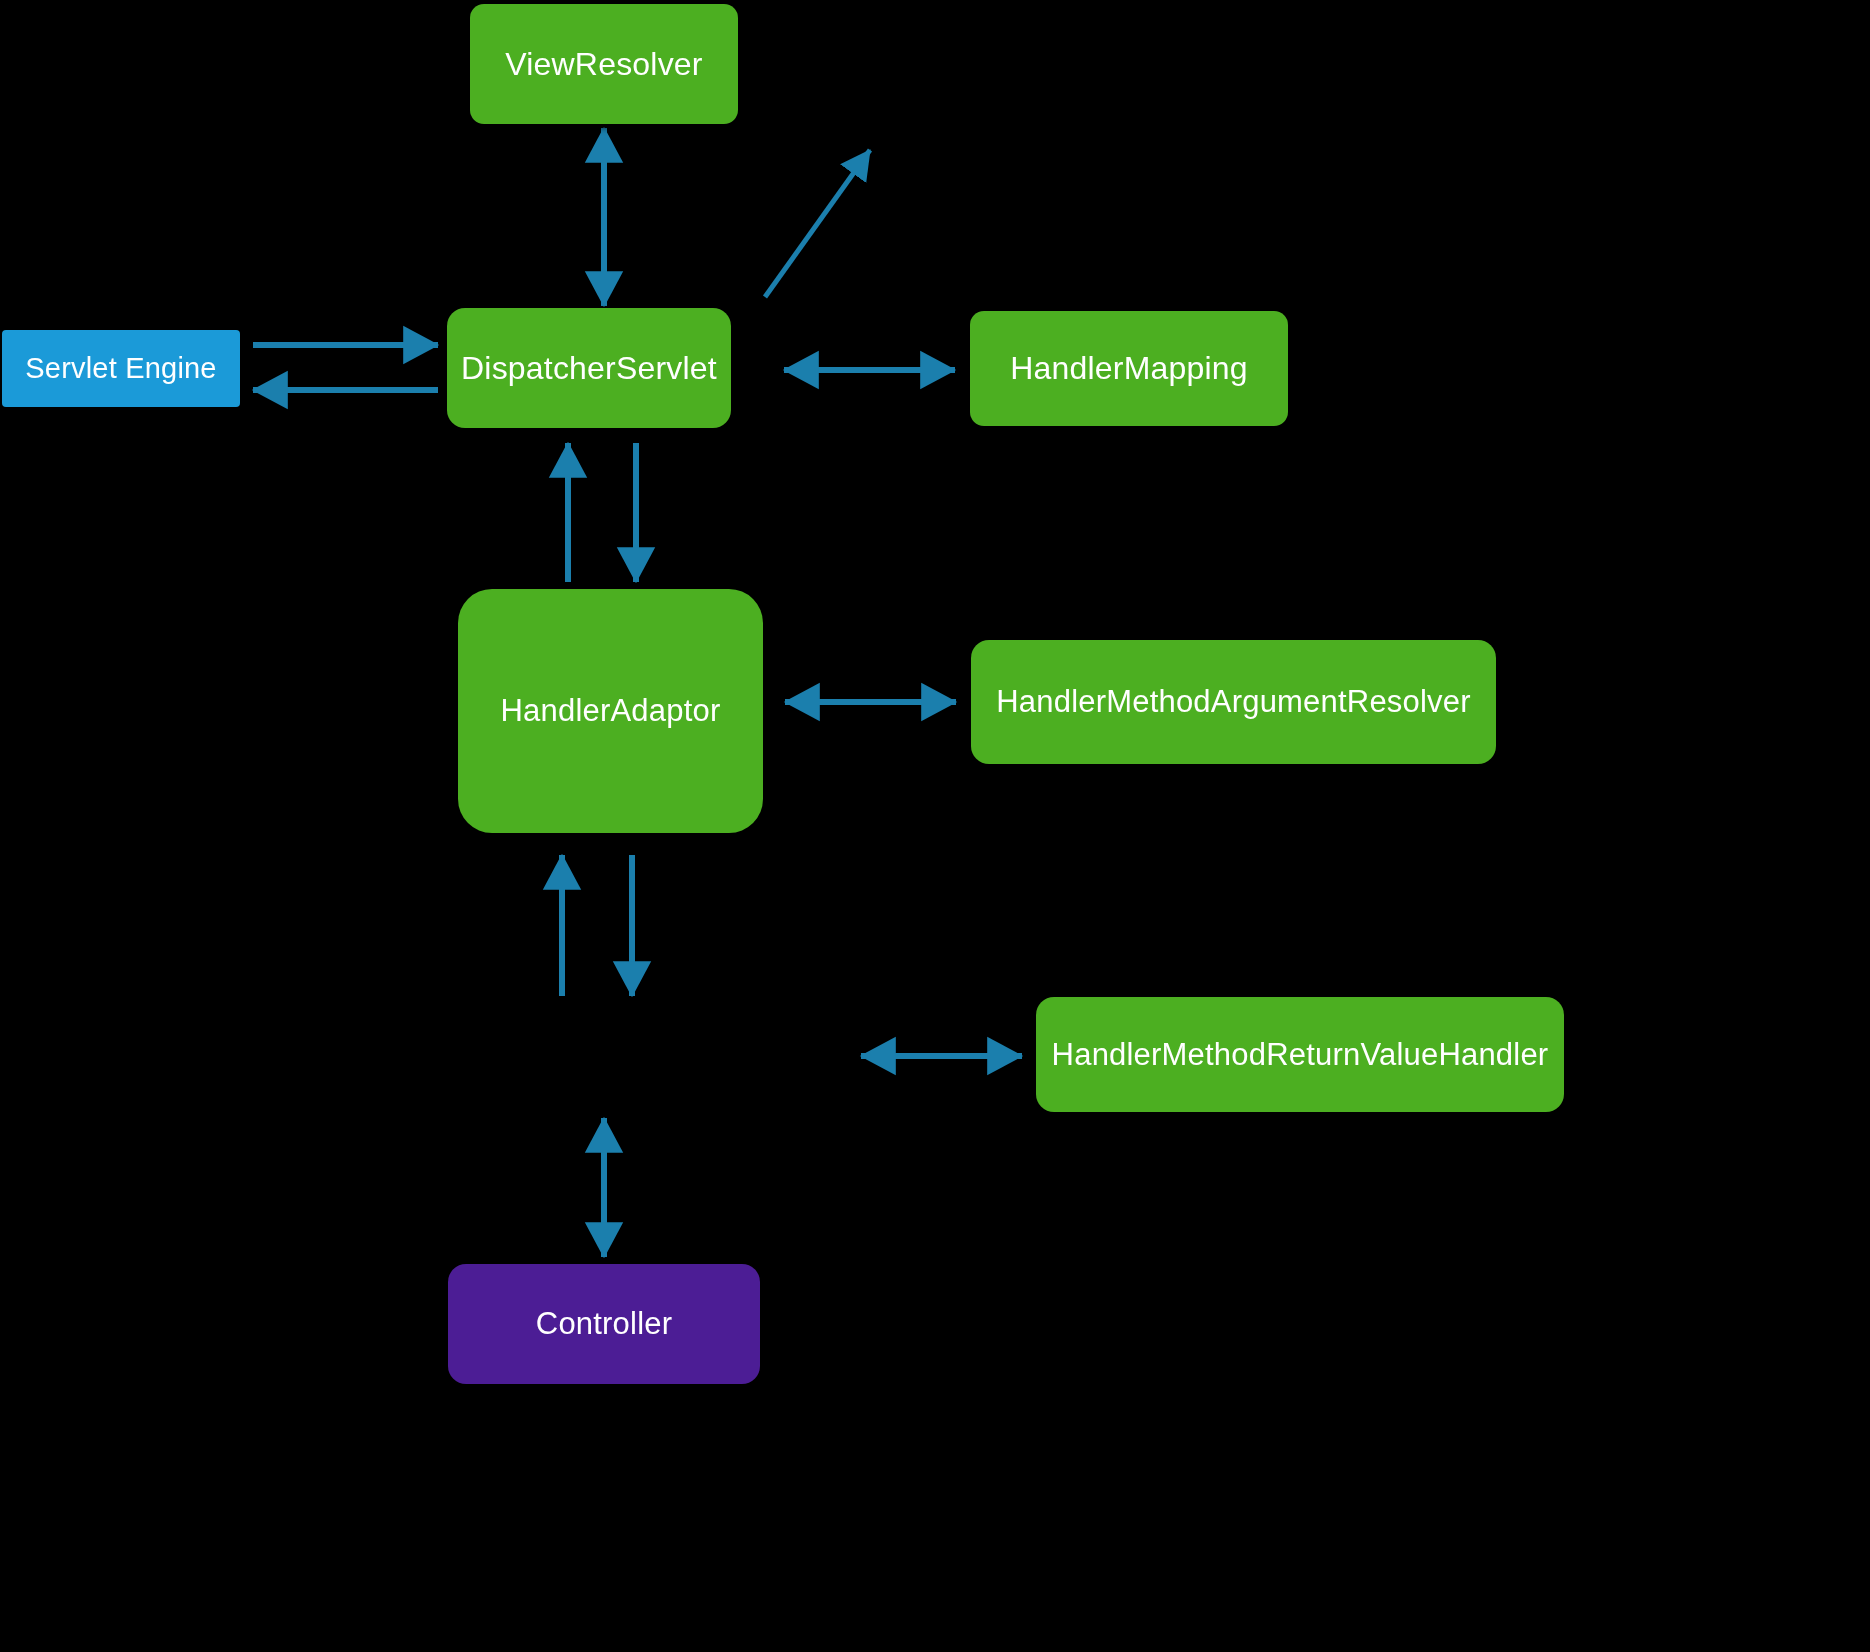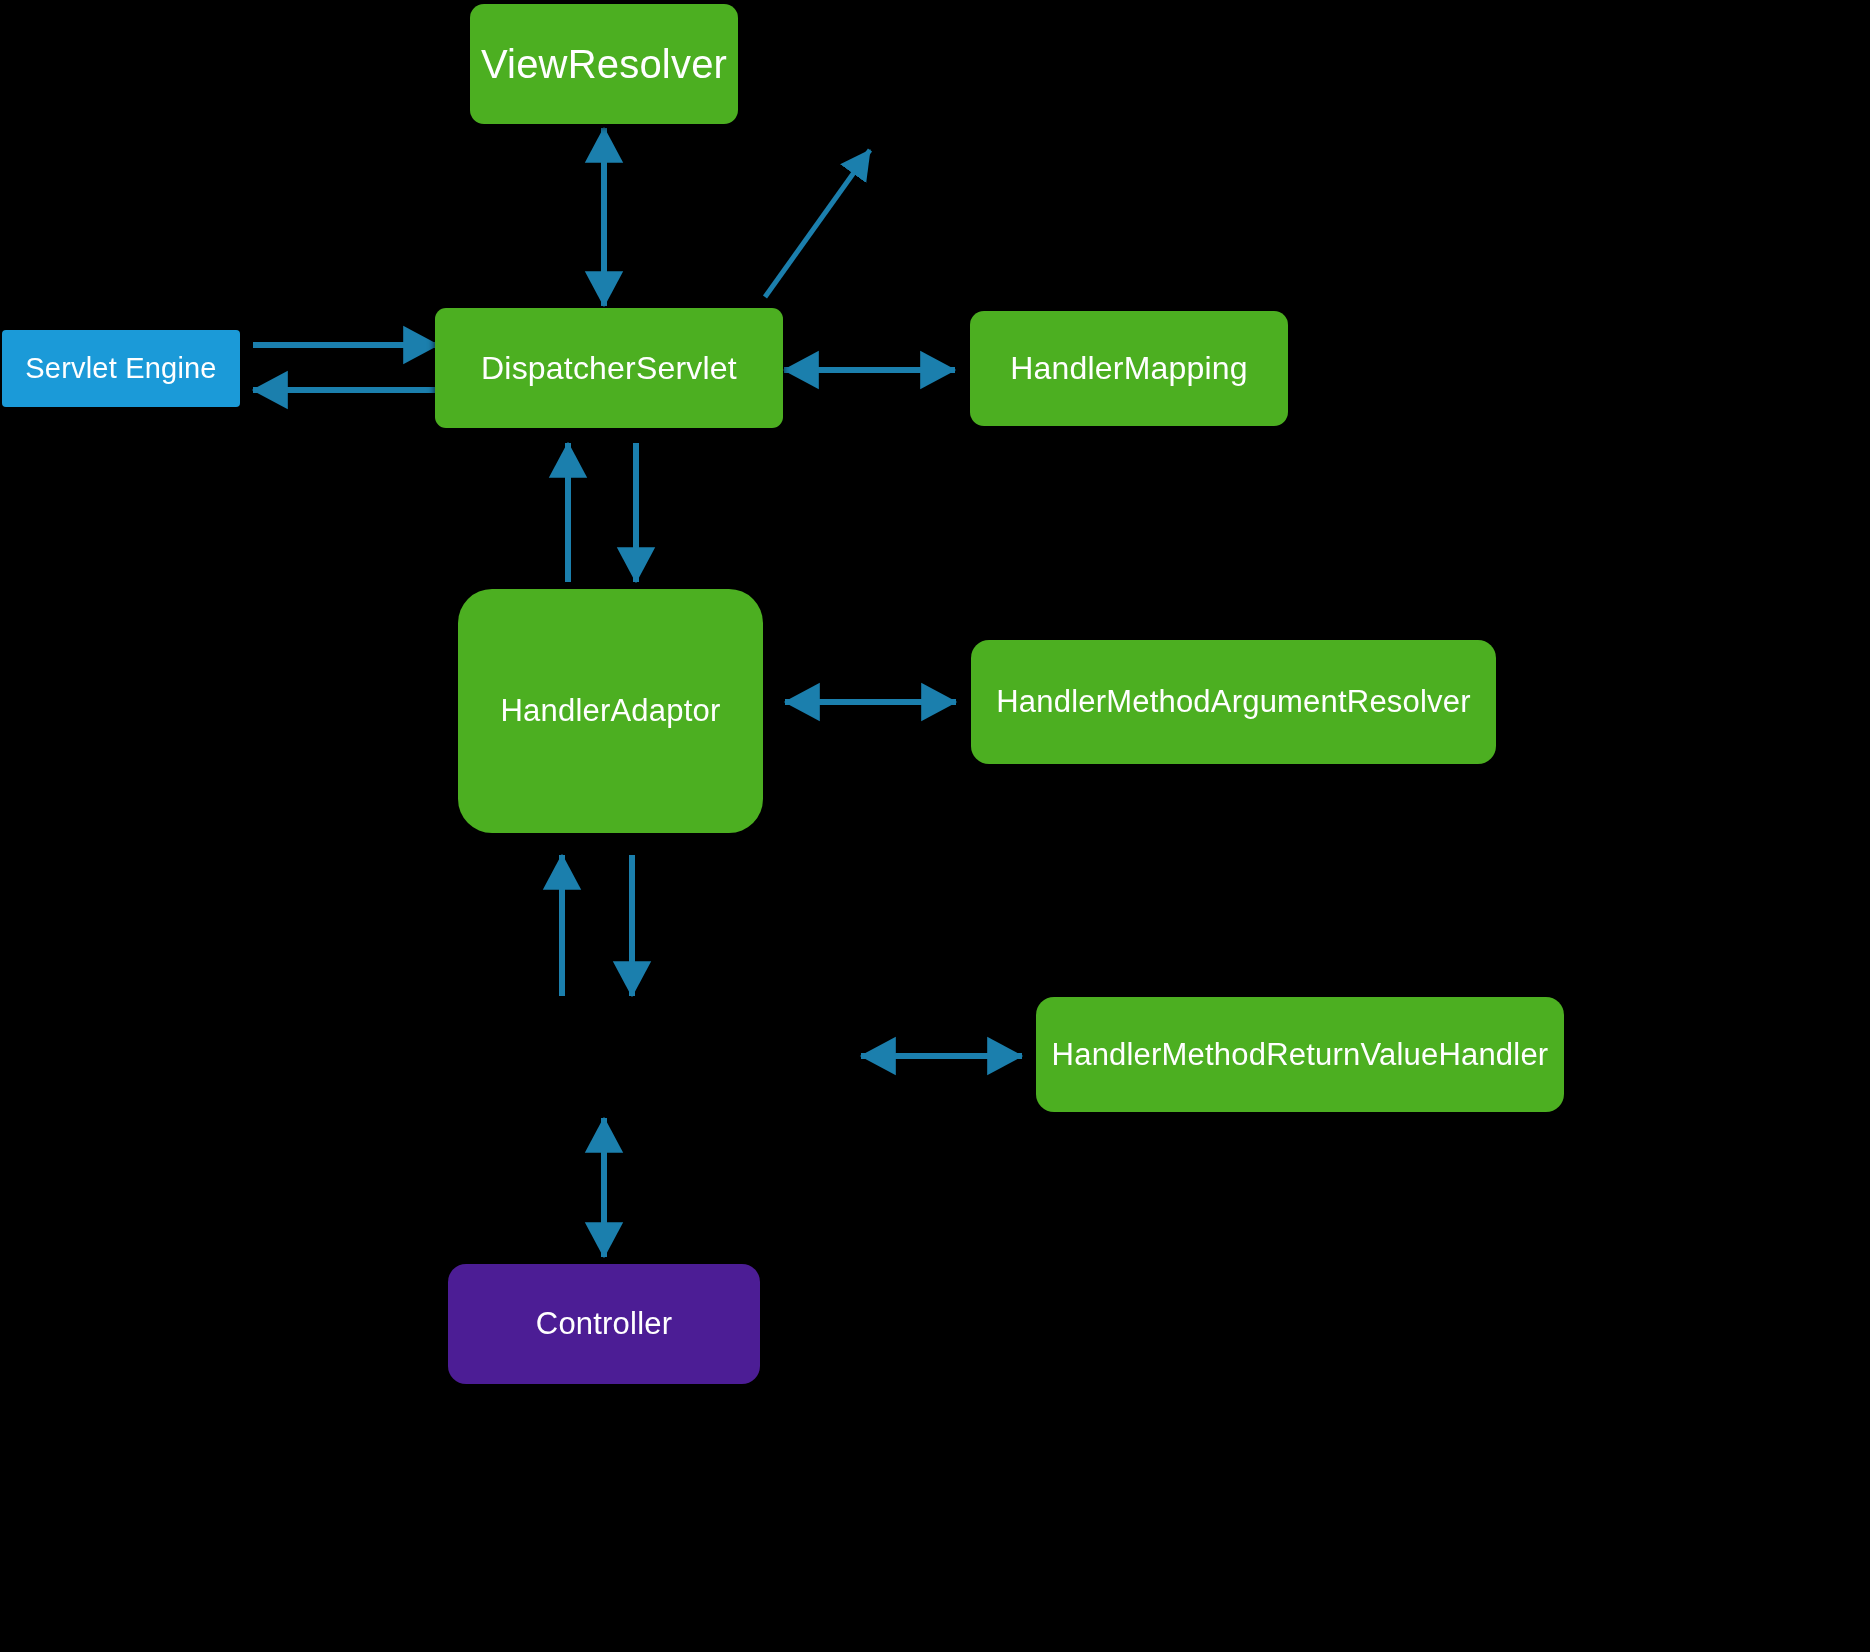--- a/index.html
+++ b/index.html
@@ -200,27 +200,27 @@
           <marker id="mE11" markerWidth="7" markerHeight="7" refX="5.8" refY="3.5" orient="auto" markerUnits="strokeWidth">
             <path d="M0,0.3 L6,3.5 L0,6.7 z" fill="#1b7fad"></path>
           </marker>
           <marker id="mS11" markerWidth="7" markerHeight="7" refX="1.2" refY="3.5" orient="auto" markerUnits="strokeWidth">
             <path d="M7,0.3 L1,3.5 L7,6.7 z" fill="#1b7fad"></path>
           </marker>
         </defs>
         <line x1="20" y1="20" x2="20" y2="159" stroke="#1b7fad" stroke-width="6" stroke-linecap="butt" marker-end="url(#mE11)" marker-start="url(#mS11)"></line>
       </svg>
     </div>
-    <div class="node node-green r-sm" style="left: 470px; top: 4px; width: 268px; height: 120px; font-size: 40px;">
+    <div class="node node-green r-sm" style="left: 470px; top: 4px; width: 268px; height: 120px; font-size: 32px;">
       <span>ViewResolver</span>
     </div>
     <div class="node node-blue r-none" style="left: 2px; top: 330px; width: 238px; height: 77px; font-size: 29px;">
       <span>Servlet Engine</span>
     </div>
-    <div class="node node-green r-md" style="left: 435px; top: 308px; width: 348px; height: 120px; font-size: 32px; border-radius: 11px;">
+    <div class="node node-green r-md" style="left: 447px; top: 308px; width: 284px; height: 120px; font-size: 32px;">
       <span>DispatcherServlet</span>
     </div>
     <div class="node node-green r-sm" style="left: 970px; top: 311px; width: 318px; height: 115px; font-size: 32px;">
       <span>HandlerMapping</span>
     </div>
     <div class="node node-green r-lg" style="left: 458px; top: 589px; width: 305px; height: 244px; font-size: 31px;">
       <span>HandlerAdaptor</span>
     </div>
     <div class="node node-green r-md" style="left: 971px; top: 640px; width: 525px; height: 124px; font-size: 31px;">
       <span>HandlerMethodArgumentResolver</span>

